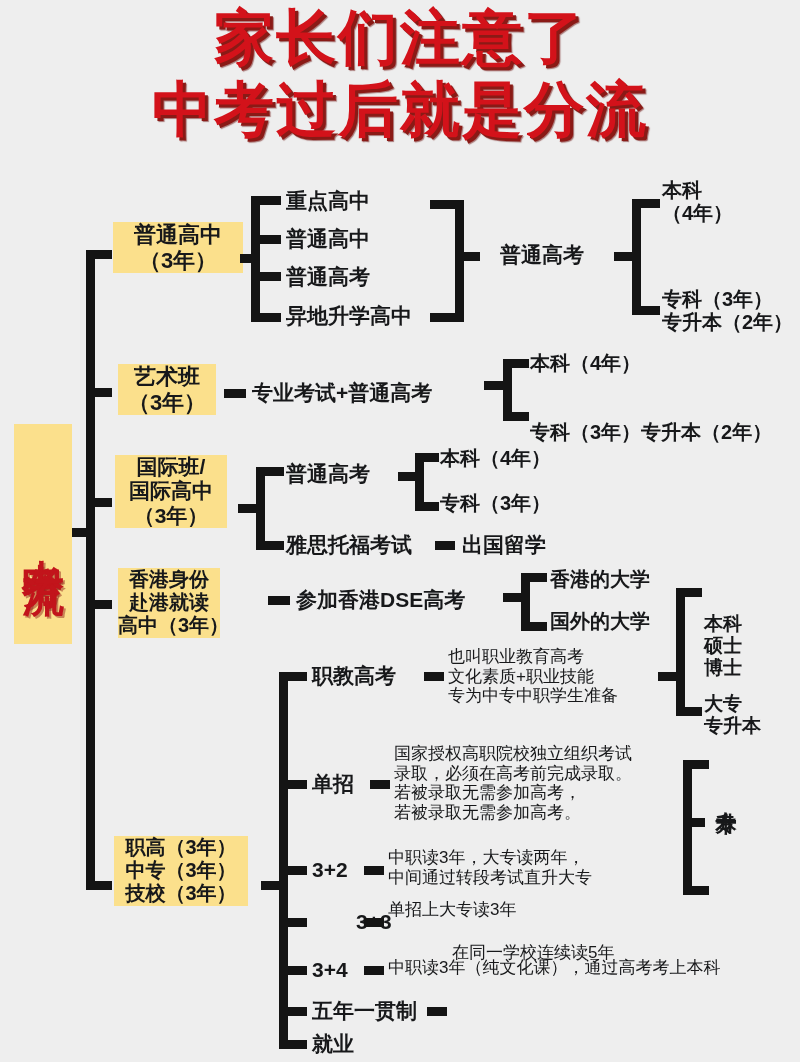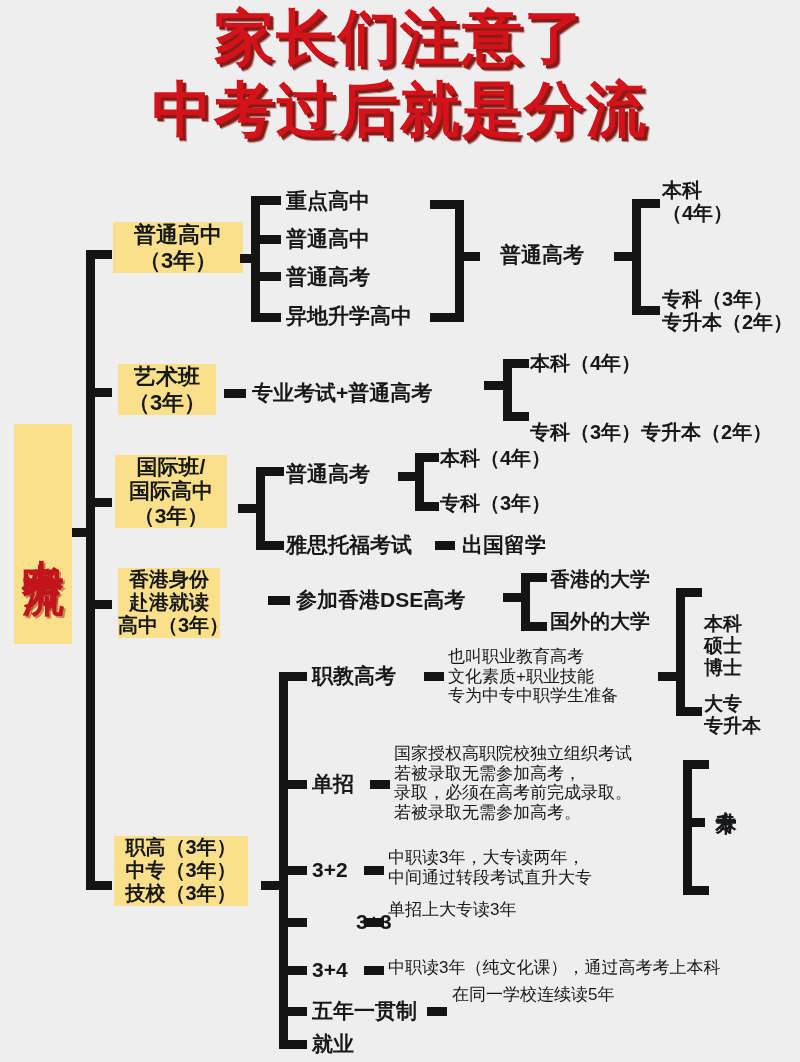--- a/index.html
+++ b/index.html
@@ -222,22 +222,22 @@
   </div>
   <div class="node s19" style="left:704px;top:693px;">
     <span class="ln">大专</span>
     <span class="ln">专升本</span>
   </div>
 
   <div class="node s21" style="left:312px;top:772px;">单招</div>
   <div class="dash" style="left:370px;top:780px;width:20px;"></div>
   <div class="node s17" style="left:394px;top:744px;">
     <span class="ln">国家授权高职院校独立组织考试</span>
+    <span class="ln">录取，必须在高考前完成录取。</span>
     <span class="ln">若被录取无需参加高考，</span>
-    <span class="ln">录取，必须在高考前完成录取。</span>
     <span class="ln">若被录取无需参加高考。</span>
   </div>
 
   <div class="node s21" style="left:312px;top:858px;">3+2</div>
   <div class="dash" style="left:364px;top:866px;width:20px;"></div>
   <div class="node s17" style="left:388px;top:848px;">
     <span class="ln">中职读3年，大专读两年，</span>
     <span class="ln">中间通过转段考试直升大专</span>
   </div>
 
@@ -246,21 +246,21 @@
   <div class="node s17" style="left:388px;top:900px;">
     <span class="ln">单招上大专读3年</span>
   </div>
 
   <div class="node s21" style="left:312px;top:958px;">3+4</div>
   <div class="dash" style="left:364px;top:966px;width:20px;"></div>
   <div class="node s17" style="left:388px;top:958px;">中职读3年（纯文化课），通过高考考上本科</div>
 
   <div class="node s21" style="left:312px;top:999px;">五年一贯制</div>
   <div class="dash" style="left:427px;top:1007px;width:20px;"></div>
-  <div class="node s17" style="left:452px;top:985px;text-align:center;">在同一学校连续读5年</div>
+  <div class="node s17" style="left:452px;top:943px;text-align:center;">在同一学校连续读5年</div>
 
   <div class="node s21" style="left:312px;top:1032px;">就业</div>
 
   <div class="vb" style="left:683px;top:760px;height:135px;"></div>
   <div class="hb" style="left:683px;top:760px;width:26px;"></div>
   <div class="hb" style="left:683px;top:886px;width:26px;"></div>
   <div class="hb" style="left:683px;top:818px;width:22px;"></div>
   <div class="vtxt" style="left:712px;top:795px;">专升本</div>
 
 </div>

